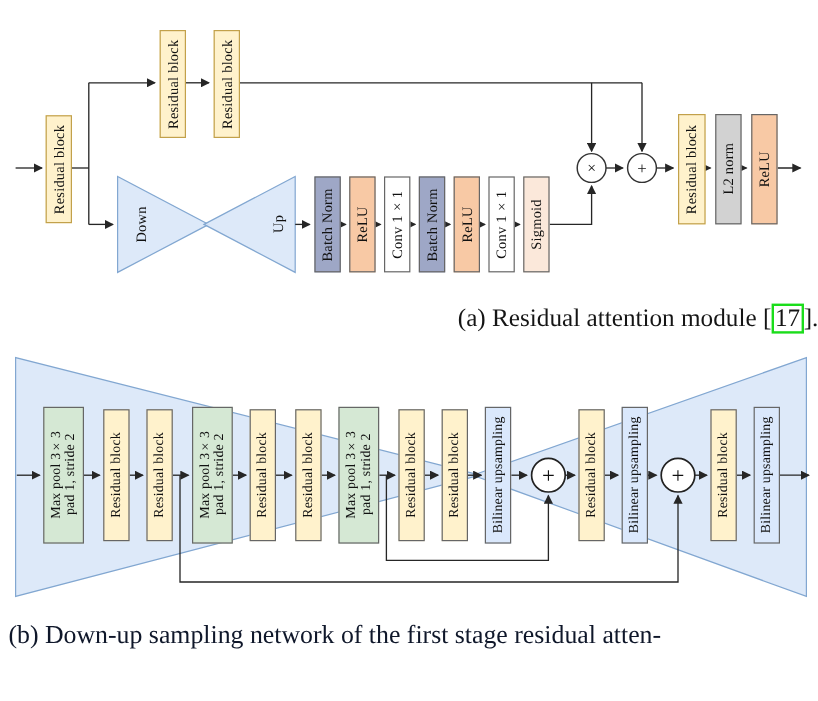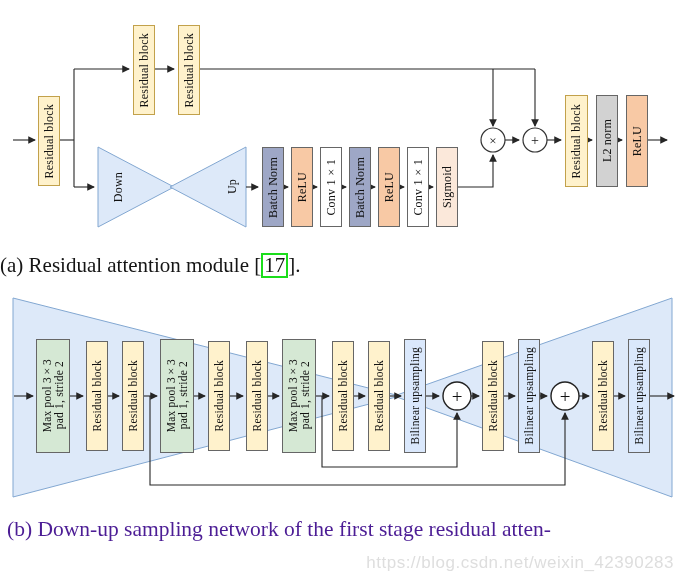--- a/index.html
+++ b/index.html
@@ -14,25 +14,25 @@
   .f-yellow{background:#FFF2CC;}
   .f-green{background:#D5E8D4;}
   .f-blue{background:#DAE8FC;}
   .f-slate{background:#9EA7C6;}
   .f-peach{background:#F8C9A5;}
   .f-lpeach{background:#FBE8DA;}
   .f-white{background:#FFFFFF;}
   .f-gray{background:#D2D2D2;}
   .b-tan{border-color:#C2A14B;}
   .tri-label{position:absolute;display:flex;align-items:center;justify-content:center;}
-  .cap-a{position:absolute;left:0;top:253px;width:682px;text-align:left;
+  .cap-a{position:absolute;left:0;top:253px;width:682px;text-align:right;
          font-size:21px;color:#151515;}
   .cite{display:inline-block;border:2px solid #1BDD1B;padding:0 1px;line-height:1;}
   .cap-b{position:absolute;left:7px;top:512px;width:672px;font-size:21.5px;
-         line-height:34px;color:#4c1d95;}
+         line-height:34px;color:#0f172a;}
   .watermark{position:absolute;right:8px;top:553px;font-family:"Liberation Sans","DejaVu Sans",sans-serif;
              font-size:17px;color:#DEDEDE;letter-spacing:0.5px;}
   svg .wire{stroke:#262626;stroke-width:1.1;fill:none;}
   svg .tri{fill:#D9E7F8;stroke:#82A7D1;stroke-width:1;fill-opacity:0.9;}
   svg .opc{fill:#ffffff;stroke:#333;stroke-width:1.2;}
   svg .opc-b{fill:#ffffff;stroke:#222;stroke-width:1.4;}
   svg text{font-family:"Liberation Serif","DejaVu Serif",serif;fill:#111;}
 </style>
 </head>
 <body>
@@ -212,15 +212,14 @@
     <span class="vtext">Residual block</span>
     </div>
   <div class="box f-blue small" style="left:628px;top:339px;width:22px;height:114px;">
     <span class="vtext">Bilinear upsampling</span>
     </div>
 
   <div class="cap-b">
     <div>(b) Down-up sampling network of the first stage residual atten-</div>
   </div>
 
-  <div class="watermark">https://blog.csdn.net/weixin_42390283</div>
 
 </div>
 
 </body></html>

